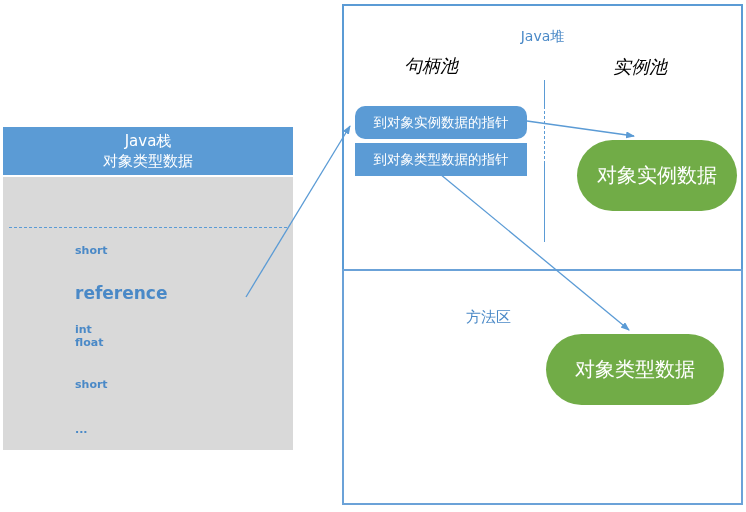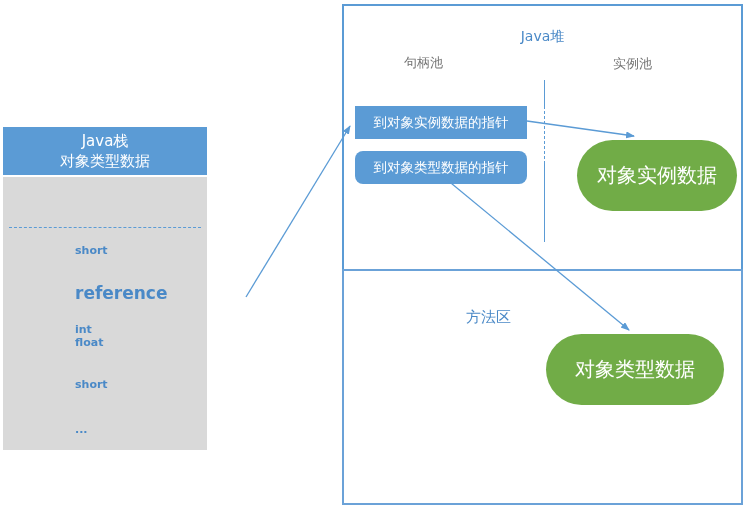--- a/index.html
+++ b/index.html
@@ -11,21 +11,21 @@
     position: relative;
     width: 746px;
     height: 512px;
     background: #ffffff;
     overflow: hidden;
   }
   
   .stack-box {
     position: absolute;
     left: 3px; top: 127px;
-    width: 204px; height: 323px;
+    width: 290px; height: 323px;
     background: #d9d9d9;
   }
   .stack-header {
     position: absolute;
     left: 0; top: 0;
     width: 100%; height: 50px;
     background: #5b9bd5;
     color: #ffffff;
     font-size: 15px;
     text-align: center;
@@ -66,23 +66,24 @@
   .heap-title {
     position: absolute;
     left: 0; top: 22px;
     width: 100%;
     text-align: center;
     font-size: 14px;
     color: #4a89c7;
   }
   .pool-label {
     position: absolute;
-    font-size: 13px;
-    color: #737373;
+    font-size: 18px;
+    color: #000000;
     white-space: nowrap;
+    font-style: italic;
   }
   .handle-pool-label { left: 60px; top: 48px; }
   .instance-pool-label { left: 269px; top: 49px; }
   .heap-divider-seg {
     position: absolute;
     left: 200px;
     width: 0;
   }
   .seg-solid { border-left: 1px solid #5b9bd5; }
   .seg-dashed { border-left: 1px dashed #5b9bd5; }
@@ -92,22 +93,22 @@
     left: 11px;
     width: 172px; height: 33px;
     background: #5b9bd5;
     color: #ffffff;
     font-size: 13.5px;
     display: flex;
     align-items: center;
     justify-content: center;
     white-space: nowrap;
   }
-  .pointer-row.row1 { top: 100px; }
-  .pointer-row.row2 { top: 145px; border-radius: 8px; }
+  .pointer-row.row1 { top: 100px; border-radius: 10px; }
+  .pointer-row.row2 { top: 137px; }
   
   .stadium {
     position: absolute;
     background: #71ac47;
     color: #ffffff;
     font-size: 20px;
     border-radius: 36px;
     display: flex;
     align-items: center;
     justify-content: center;

